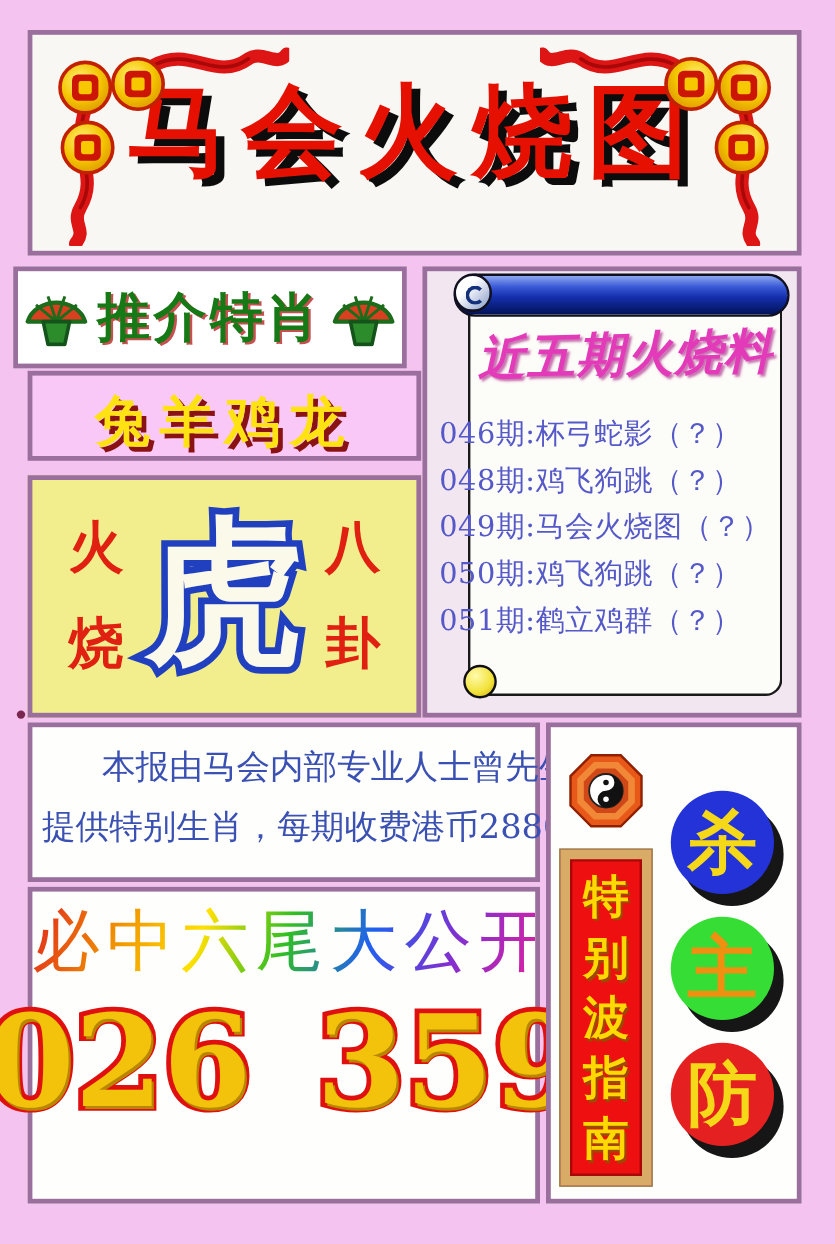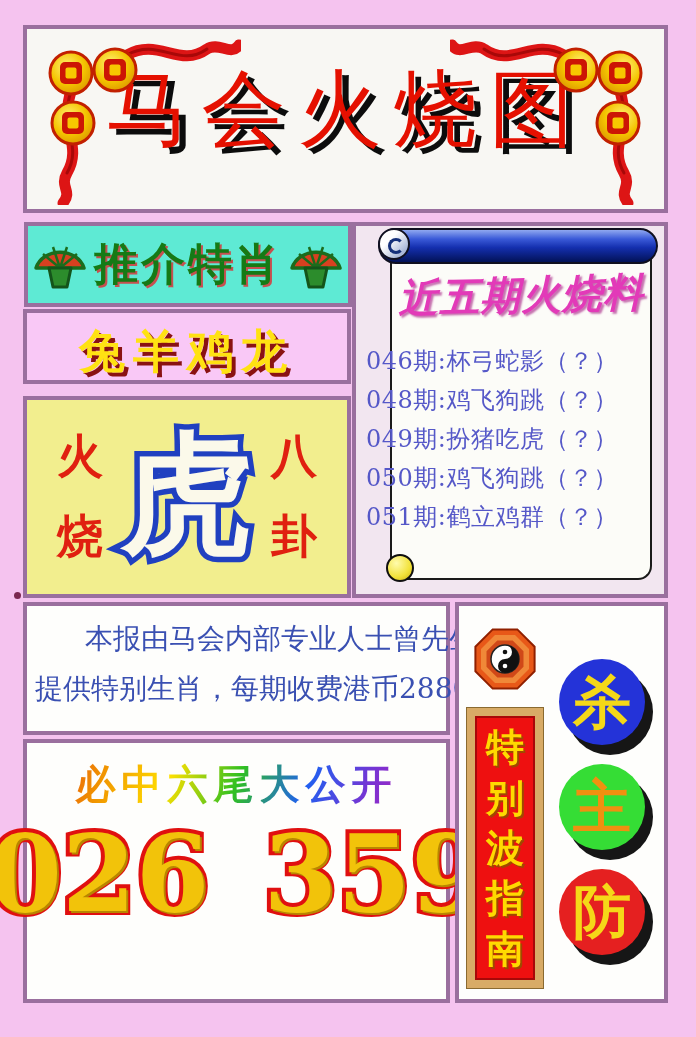--- a/index.html
+++ b/index.html
@@ -7,30 +7,30 @@
     width:696px;height:1037px;position:relative;overflow:hidden;
     background:#f5c3ef;
     font-family:"DejaVu Serif", serif;
   }
   .panel{position:absolute;border:4px solid #9a6f9e;box-sizing:border-box;background:#fbfaf7;}
 
   
   .header{left:23px;top:25px;width:645px;height:188px;background:#f8f7f3;}
   .main-title{
     margin-top:34px;text-align:center;
-    font-size:84px;font-weight:normal;color:#e51000;
+    font-size:84px;font-weight:bold;color:#e51000;
     text-shadow:7px 6px 0 #0c0c0c;letter-spacing:12px;line-height:1.1;
     white-space:nowrap;
   }
   .corner{position:absolute;top:4px;width:210px;height:172px;pointer-events:none;}
   .corner.left{left:4px;}
   .corner.right{right:4px;transform:scaleX(-1);}
 
   
-  .box-recommend{left:24px;top:222px;width:328px;height:85px;background:#5eead4;}
+  .box-recommend{left:11px;top:222px;width:328px;height:85px;background:#ffffff;}
   .recommend-row{display:flex;align-items:center;justify-content:center;height:100%;gap:6px;}
   .recommend-title{
     font-size:44px;font-weight:bold;color:#157a15;
     text-shadow:2px 2px 0 #c65050;letter-spacing:3px;white-space:nowrap;
   }
   .box-zodiac{left:23px;top:309px;width:328px;height:75px;background:#f9c8f6;}
   .zodiac-text{
     text-align:center;line-height:77px;
     font-size:46px;font-weight:bold;color:#ffe212;
     text-shadow:4px 4px 0 #8a1212;letter-spacing:8px;white-space:nowrap;
@@ -88,22 +88,22 @@
 
   
   .notice{left:23px;top:602px;width:427px;height:133px;background:#fefefc;}
   .notice-line{font-size:28px;color:#3a50b2;line-height:50px;white-space:nowrap;}
   .notice-line.first{padding-left:58px;padding-top:8px;}
   .notice-line.second{padding-left:8px;}
 
   
   .six-tails{left:23px;top:739px;width:427px;height:264px;background:#fefefc;}
   .rainbow-title{
-    margin-top:14px;text-align:center;
-    font-size:40px;font-weight:bold;letter-spacing:6px;white-space:nowrap;
+    margin-top:4px;text-align:center;
+    font-size:56px;font-weight:normal;letter-spacing:6px;white-space:nowrap;
     background:linear-gradient(110deg,#e02020 0%,#f09000 18%,#ffe000 34%,#30c020 50%,#2060f0 66%,#8030d0 82%,#e020a0 100%);
     -webkit-background-clip:text;background-clip:text;color:transparent;
   }
   .numbers-row{
     margin-top:6px;display:flex;justify-content:center;gap:54px;
   }
   .big-num{position:relative;font-size:106px;font-weight:bold;line-height:1.05;
     font-family:"DejaVu Serif",serif;}
   .big-num .stroke{position:absolute;left:0;top:0;
     -webkit-text-stroke:8px #e01010;color:#e01010;}
@@ -222,21 +222,21 @@
   <div class="scroll-paper">
     <div class="recent-title">近五期火烧料</div>
     <div class="paper-ball"></div>
   </div>
   <div class="scroll-roll">
     <div class="roll-curl"></div>
   </div>
   <div class="recent-list">
     <div class="recent-entry">046期:杯弓蛇影（？）</div>
     <div class="recent-entry">048期:鸡飞狗跳（？）</div>
-    <div class="recent-entry">049期:扮猪吃虎（？）</div>
+    <div class="recent-entry">049期:马会火烧图（？）</div>
     <div class="recent-entry">050期:鸡飞狗跳（？）</div>
     <div class="recent-entry">051期:鹤立鸡群（？）</div>
   </div>
 </div>
 
 <div class="panel notice">
   <div class="notice-line first">本报由马会内部专业人士曾先生</div>
   <div class="notice-line second">提供特别生肖，每期收费港币2880元</div>
 </div>
 

